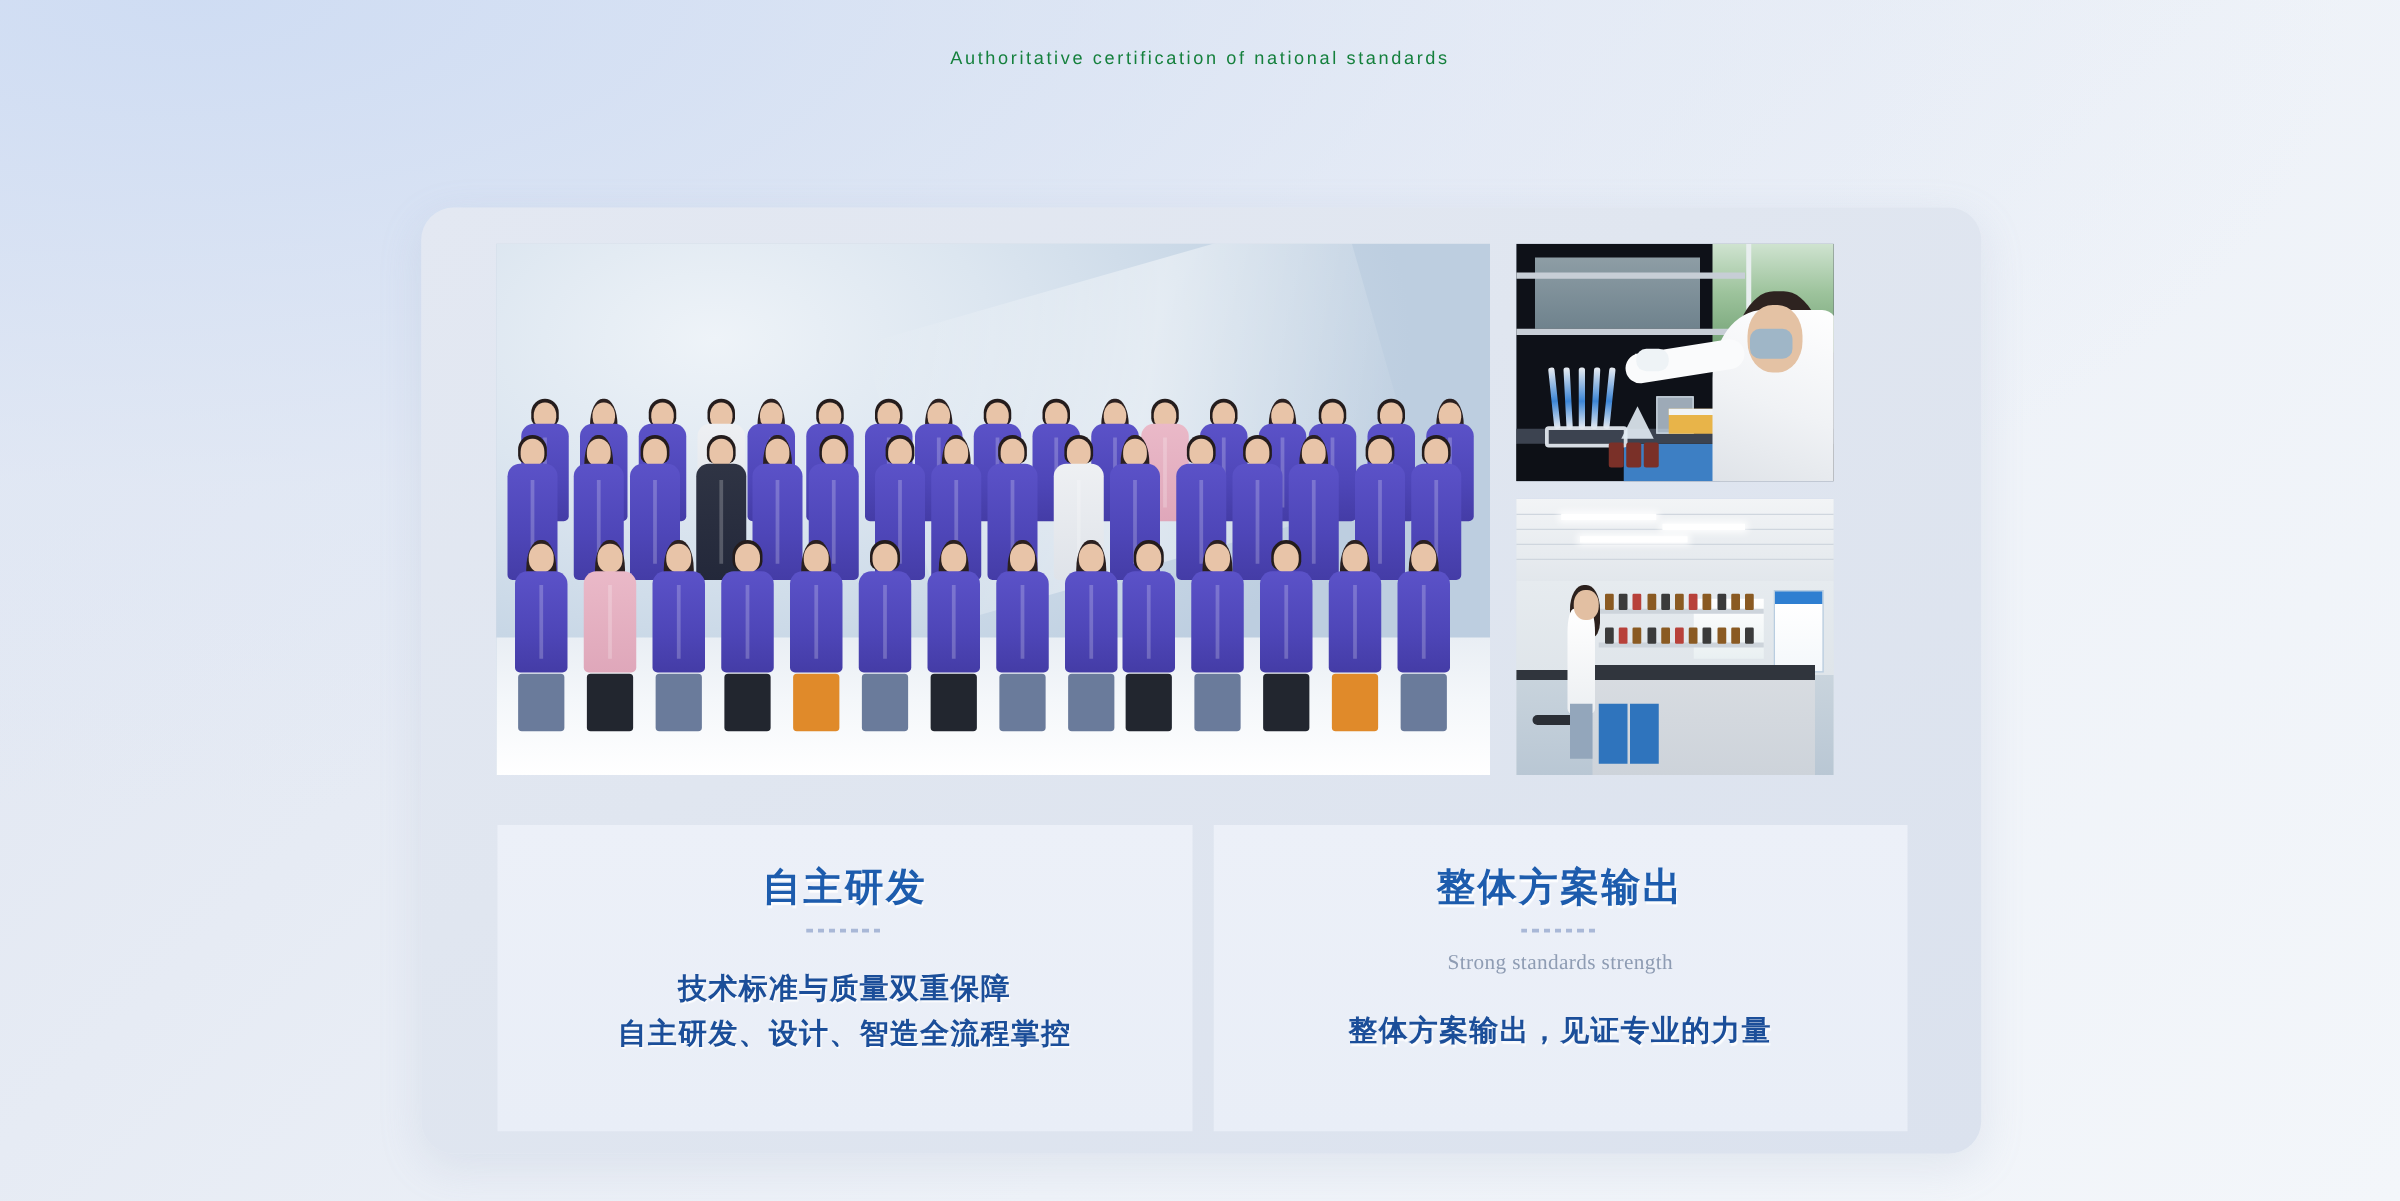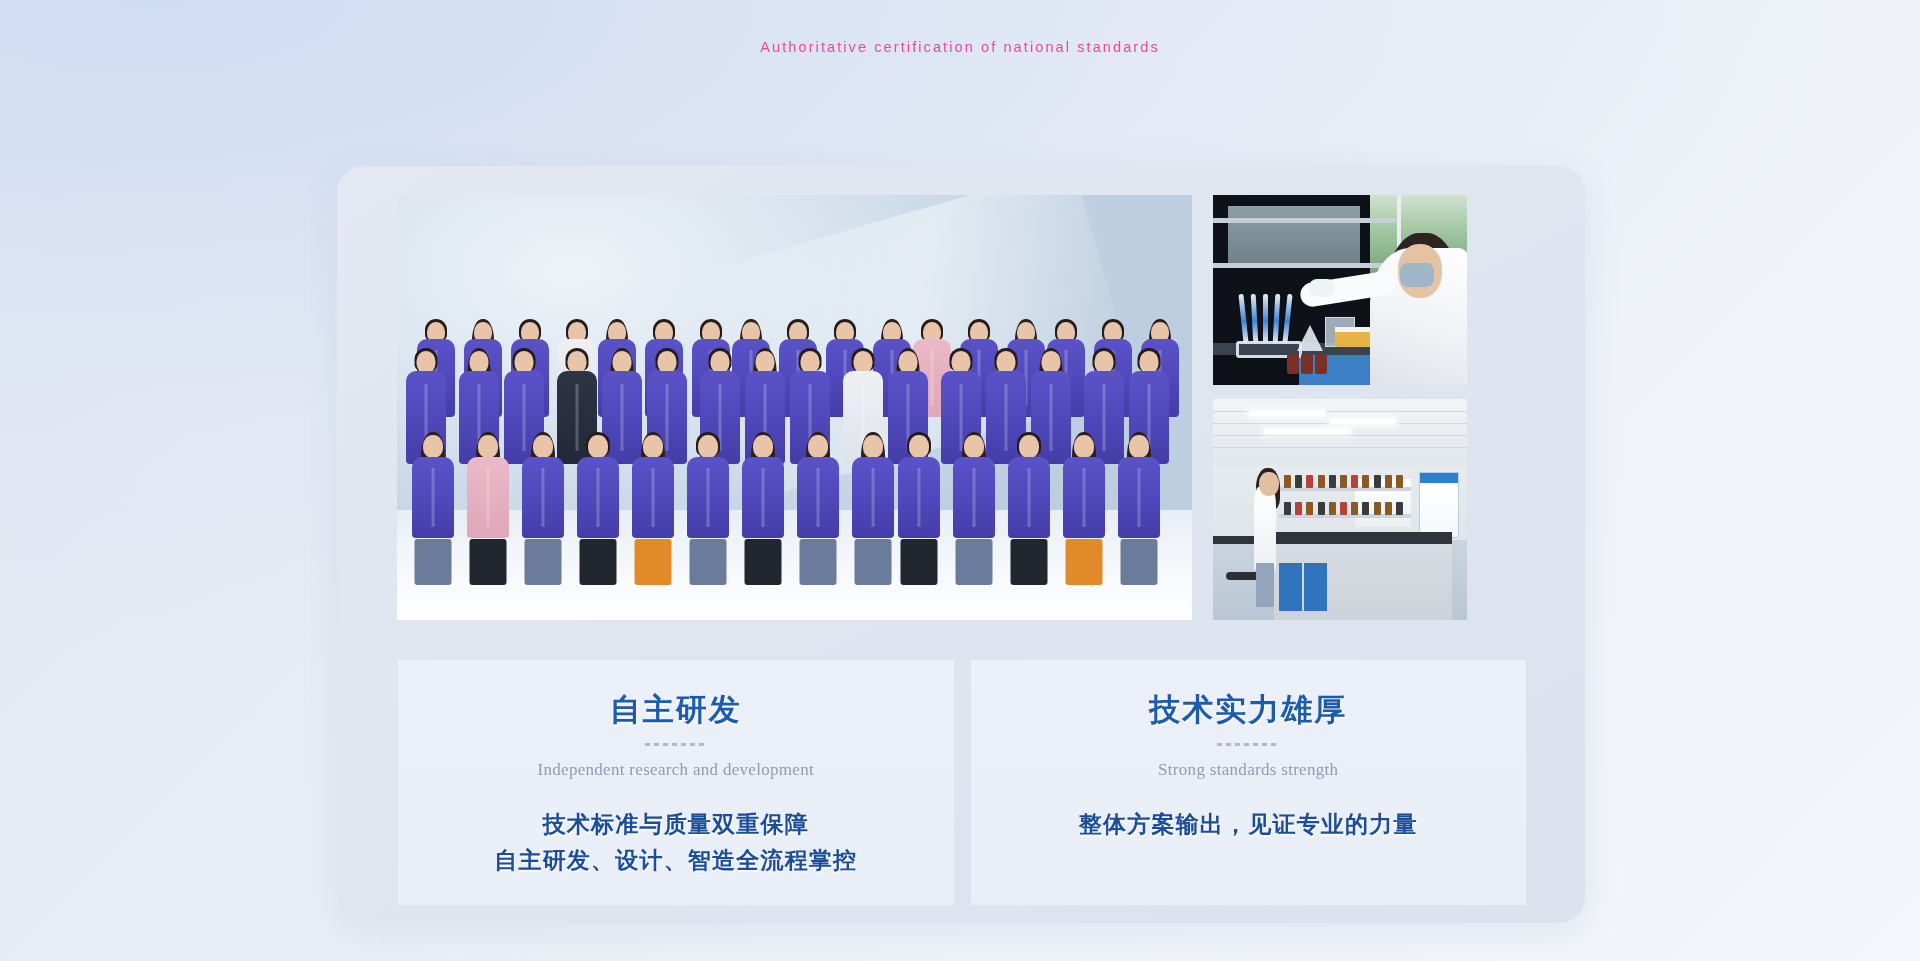--- a/index.html
+++ b/index.html
@@ -33,21 +33,21 @@
     color: #2a5ca6;
     text-shadow: 2px 3px 2px rgba(255,255,255,0.85), 3px 4px 5px rgba(120,140,175,0.30);
     line-height: 1.15;
   }
   .main-title .gap { display: inline-block; width: 26px; }
 
   .sub-title {
     margin-top: 9px;
     font-size: 14.5px;
     letter-spacing: 2.1px;
-    color: #ec4899;
+    color: #15803d;
     font-family: "Liberation Sans", sans-serif;
   }
 
   
   .panel {
     position: absolute;
     left: 337px;
     top: 166px;
     width: 1248px;
     height: 757px;
@@ -704,29 +704,28 @@
         <div class="person2-legs"></div>
       </div>
     </div>
   </div>
 
   <div class="cards">
 
     <div class="card">
       <div class="card-title">自主研发</div>
       <div class="card-divider"></div>
-      <div class="card-en">Independent research and development</div>
       <div class="card-body">
         <div>技术标准与质量双重保障</div>
         <div>自主研发、设计、智造全流程掌控</div>
       </div>
     </div>
 
     <div class="card">
-      <div class="card-title">技术实力雄厚</div>
+      <div class="card-title">整体方案输出</div>
       <div class="card-divider"></div>
       <div class="card-en">Strong standards strength</div>
       <div class="card-body">
         <div>整体方案输出，见证专业的力量</div>
       </div>
     </div>
 
   </div>
 </div>
 

